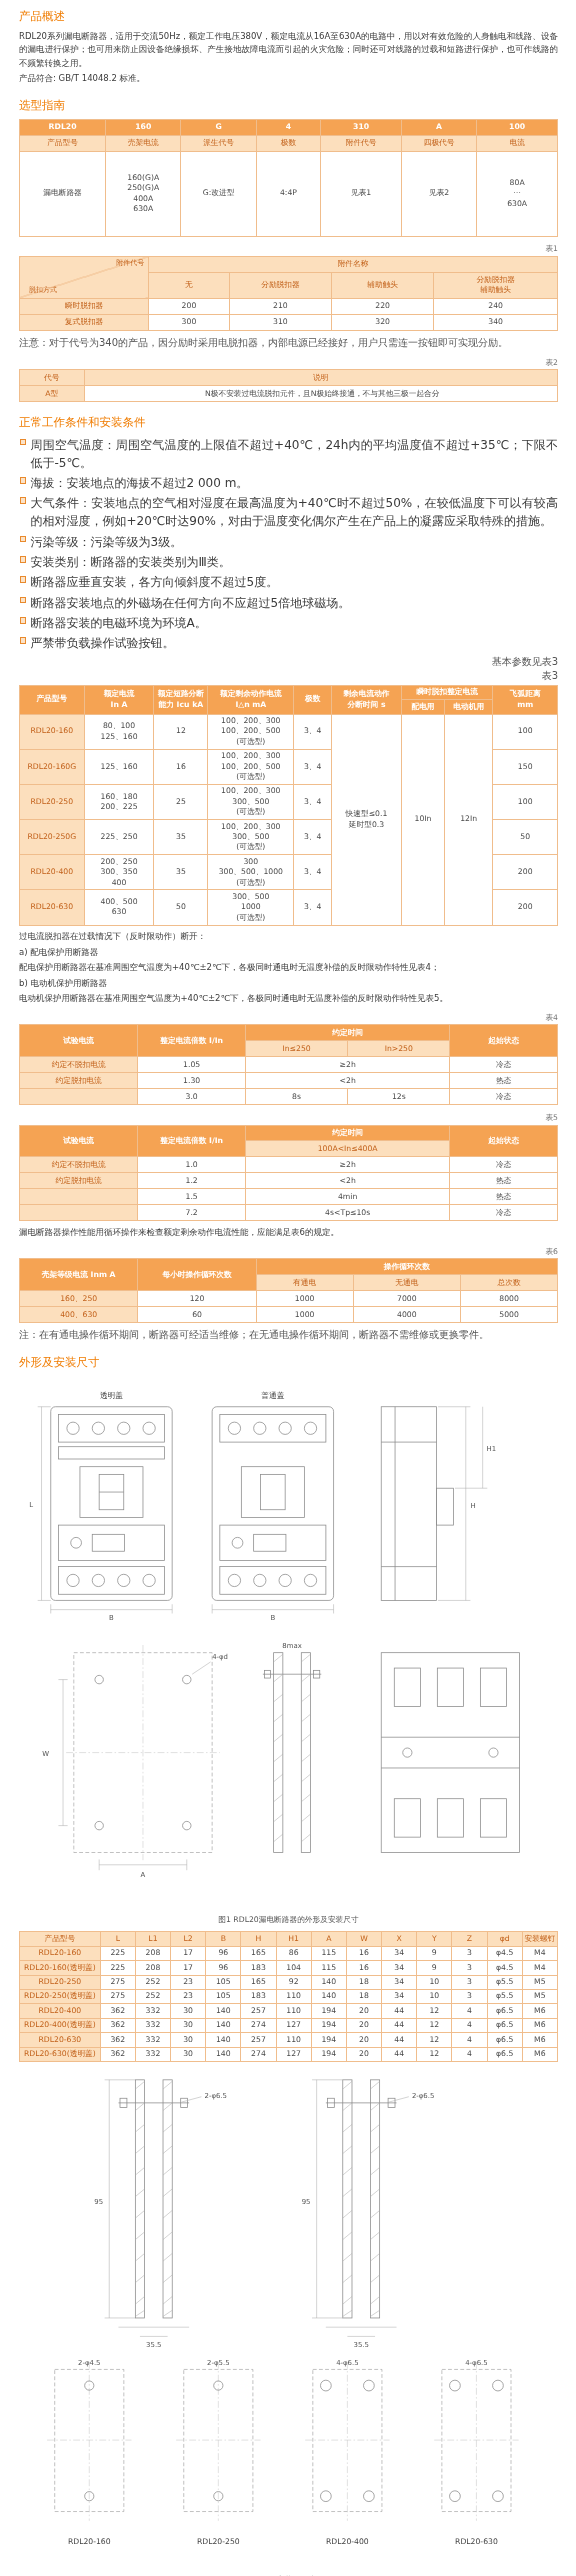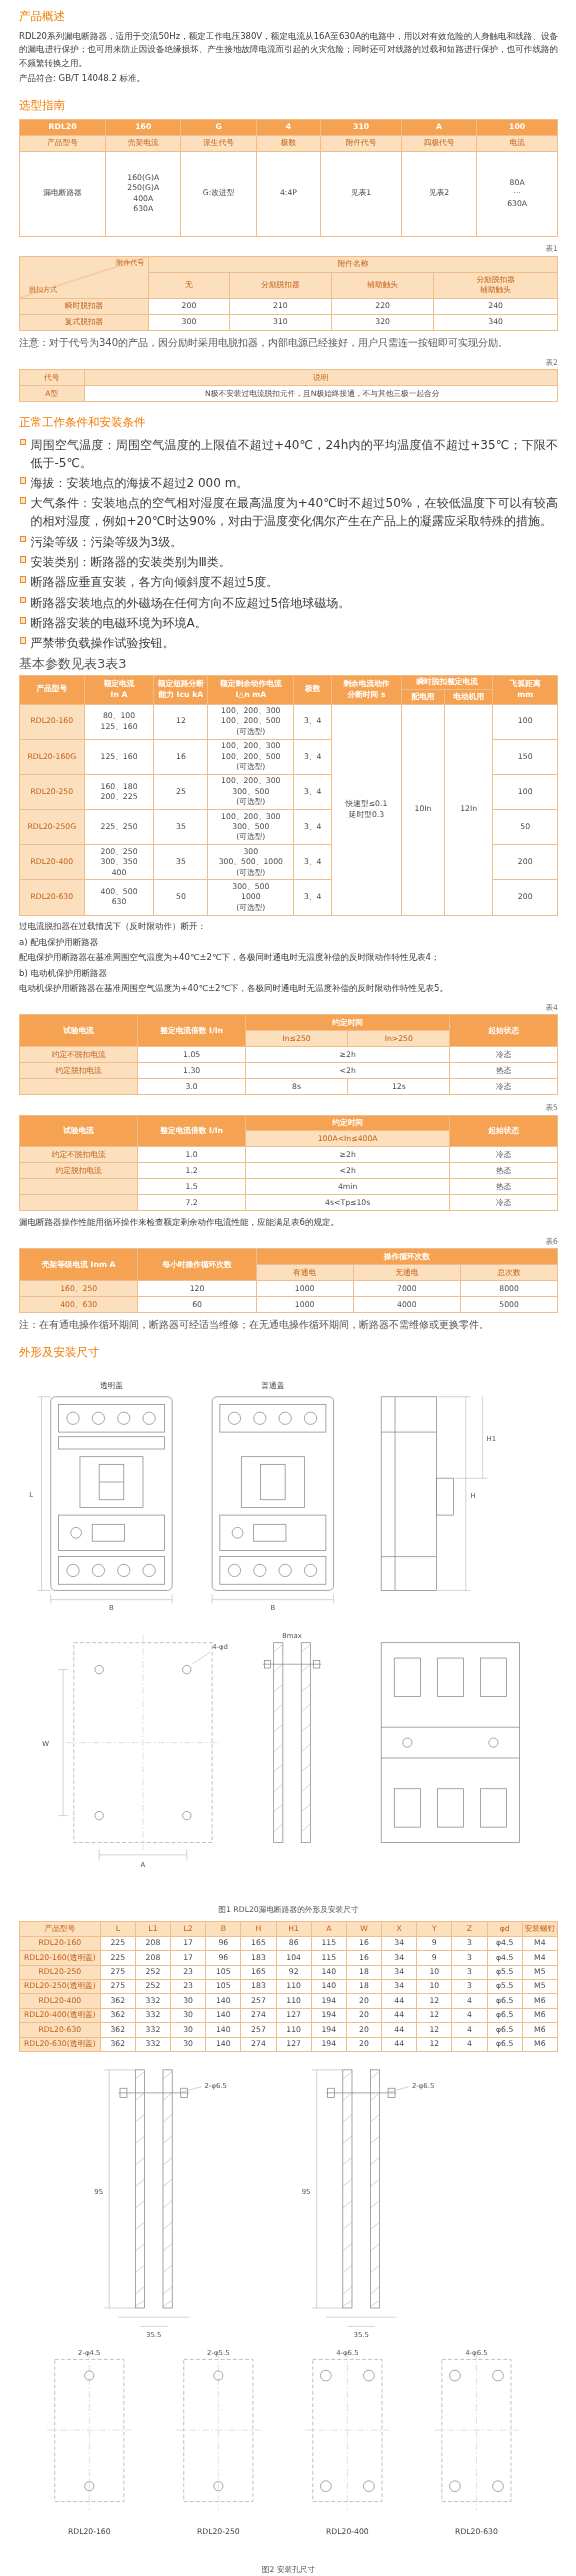--- a/index.html
+++ b/index.html
@@ -5,21 +5,21 @@
   *{box-sizing:border-box;}
   html,body{margin:0;padding:0;}
   body{width:577px;height:2576px;overflow:hidden;background:#fff;color:#333;
        font-family:"DejaVu Sans","Liberation Sans",sans-serif;}
   .page{padding:6.1px 19px 15.4px;}
   .sec{color:#f07c00;font-size:11.5px;font-weight:normal;margin:12.3px 0 6.1px;}
   .sec:first-child{margin-top:3.1px;}
   .body{font-size:8.5px;line-height:1.55;margin:2.3px 0;color:#3a3a3a;text-align:justify;}
   .note{font-size:10px;color:#555;margin:3.1px 0;line-height:1.45;}
   .tag{text-align:right;font-size:7.7px;color:#777;margin:7.7px 0 1.5px;}
-  .introrow{display:flex;align-items:flex-end;font-size:13px;color:#555;margin:3.1px 0 1.5px;}
+  .introrow{display:flex;align-items:flex-end;font-size:10px;color:#555;margin:3.1px 0 1.5px;flex-direction:column;}
   table.tbl{width:100%;border-collapse:collapse;font-size:7.7px;table-layout:fixed;margin:1.5px 0 4.6px;}
   .tbl td{border:0.8px solid #f0bd8c;padding:2.3px 3.1px;text-align:center;vertical-align:middle;color:#4a4a4a;line-height:1.35;}
   tr.deep td{background:#f5a353;color:#fff;font-weight:bold;}
   tr.mid td, td.mid{background:#fcdfbd;color:#c2611a;}
   td.rowhead{background:#fcdfbd;color:#c2611a;}
   .pre{white-space:pre-line;}
   .left{text-align:center;padding-left:6.1px !important;}
   .sel tr.vals td{height:85px;}
   .t3{font-size:6.5px;}
   .t3 td{padding:1.5px 1.5px;}

